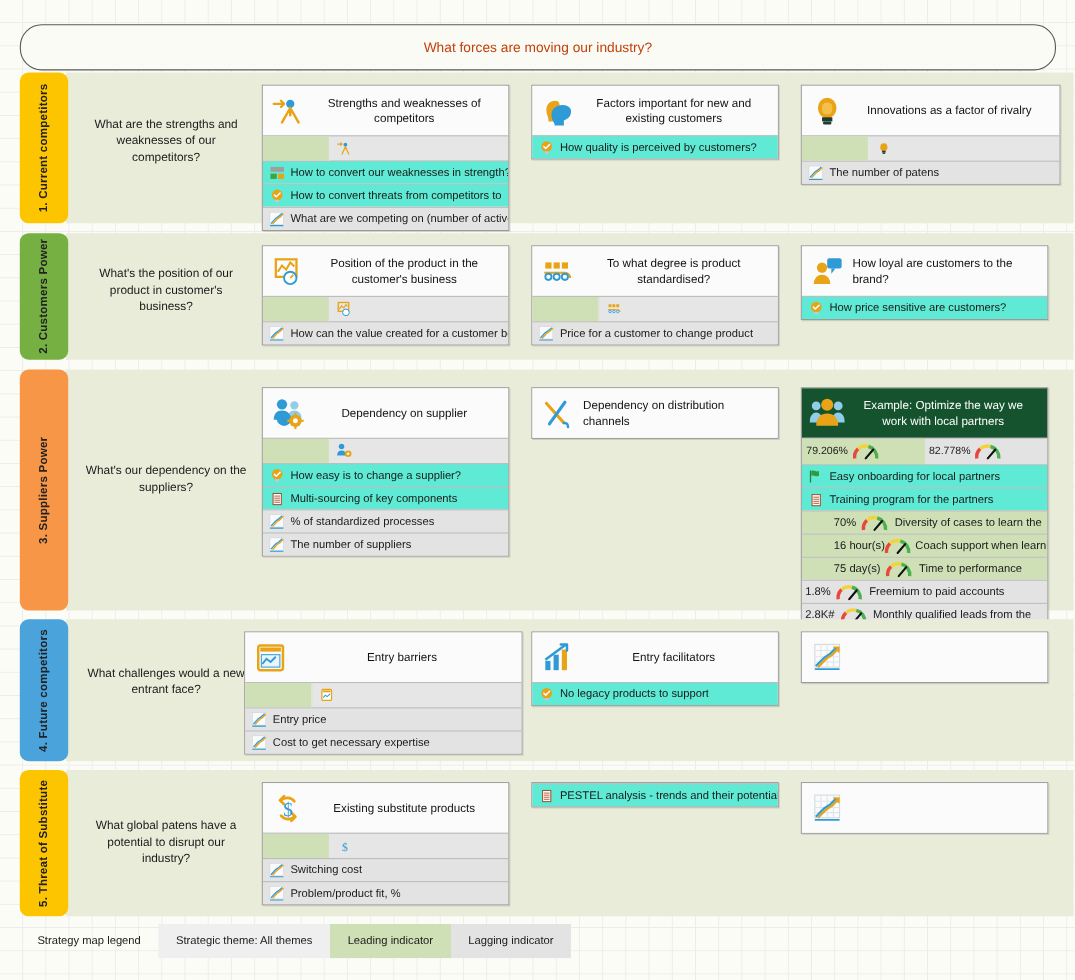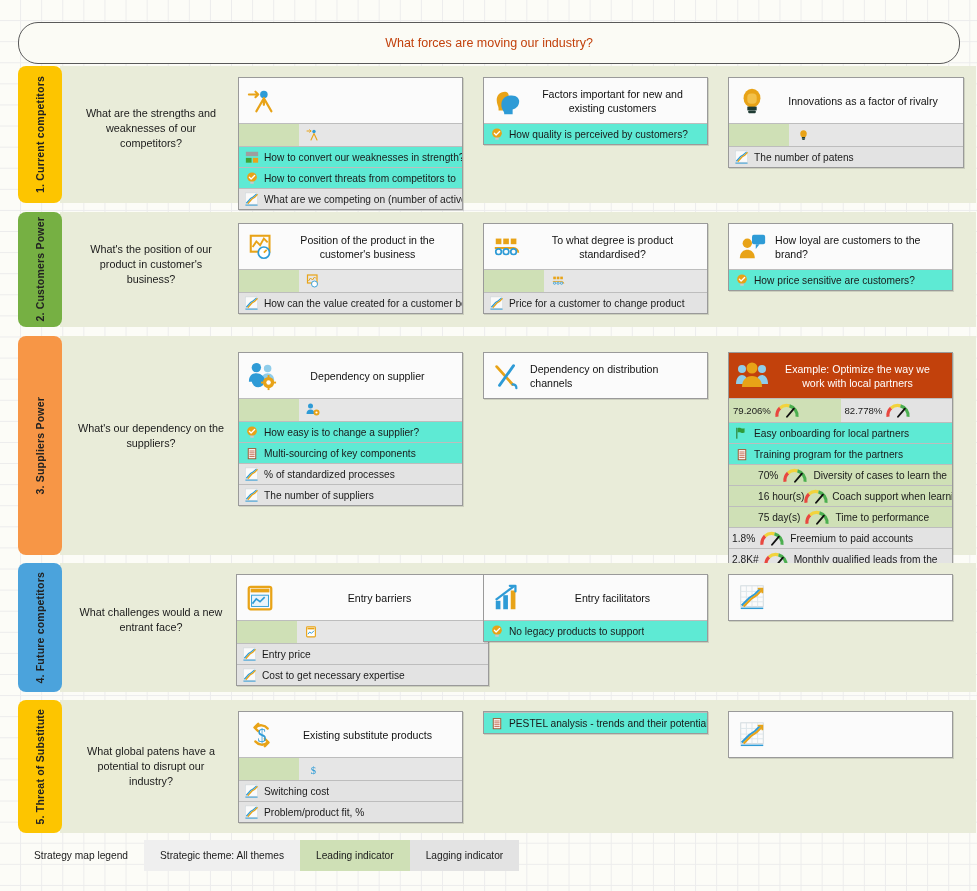--- a/index.html
+++ b/index.html
@@ -56,21 +56,21 @@
     box-sizing:border-box;
     box-shadow:1px 1px 0 rgba(0,0,0,.12);
   }
   .card-head{
     display:flex;align-items:center;
     background:#fbfbfb;
     min-height:45px;
     padding:4px 6px;
     box-sizing:border-box;
   }
-  .card-head.blue{background:#c2410c;}
+  .card-head.blue{background:#14532d;}
   .card-head .ico{
     width:34px;min-width:34px;height:32px;
     display:flex;align-items:center;justify-content:center;
   }
   .card-head .ttl{
     flex:1;text-align:center;font-size:10.6px;line-height:14px;
     padding:0 6px;color:#111;
   }
   .card-head.blue .ttl{color:#ffffff;}
 
@@ -127,20 +127,21 @@
         <div class="row-question" style="top: 40px;">What are the strengths and weaknesses of our competitors?</div>
         <div class="card" style="left: 220px; top: 11px; width: 225px;">
           <div class="card-head">
             <div class="ico">
               <svg width="30" height="30" viewBox="0 0 32 32">
                 <circle cx="18" cy="9" r="4" fill="#2E9BD6"></circle>
                 <path d="M18 13 L10 27 M18 13 L26 27 M18 13 L18 20" stroke="#E8A317" stroke-width="2.4" fill="none" stroke-linecap="round"></path>
                 <path d="M2 9 L12 9 M9 6 L12 9 L9 12" stroke="#E8A317" stroke-width="2.2" fill="none" stroke-linecap="round" stroke-linejoin="round"></path>
               </svg>
             </div>
+            <div class="ttl">Strengths and weaknesses of competitors</div>
           </div>
           <div class="strip">
             <div class="lead"></div>
             <div class="ic">
               <svg width="17" height="16" viewBox="0 0 32 32">
                 <circle cx="17" cy="9" r="3.4" fill="#2E9BD6"></circle>
                 <path d="M17 13 L11 26 M17 13 L23 26" stroke="#E8A317" stroke-width="2.2" fill="none" stroke-linecap="round"></path>
                 <path d="M3 8 L11 8 M8.5 5.5 L11 8 L8.5 10.5" stroke="#E8A317" stroke-width="2" fill="none" stroke-linecap="round"></path>
               </svg>
             </div>
@@ -557,21 +558,21 @@
             <span class="lbl">Monthly qualified leads from the</span>
           </div>
         </div>
       </div>
       <div class="row" style="top: 563px; height: 129px; width: 940px;">
         <div class="row-band"></div>
         <div class="row-tab" style="background: rgb(75, 163, 220);">
           <span>4. Future competitors</span>
         </div>
         <div class="row-question" style="top: 42px;">What challenges would a new entrant face?</div>
-        <div class="card" style="left: 218px; top: 11px; width: 253px;">
+        <div class="card" style="left: 204px; top: 11px; width: 253px;">
           <div class="card-head">
             <div class="ico">
               <svg width="30" height="30" viewBox="0 0 32 32">
                 <rect x="4" y="4" width="24" height="24" rx="2" fill="none" stroke="#E8A317" stroke-width="2.4"></rect>
                 <rect x="6" y="6" width="20" height="4" fill="#E8A317"></rect>
                 <rect x="7" y="13" width="18" height="12" fill="#eaf4fb" stroke="#2E9BD6" stroke-width="1"></rect>
                 <polyline points="8,22 12,17 16,20 21,15" fill="none" stroke="#2E9BD6" stroke-width="1.8"></polyline>
               </svg>
             </div>
             <div class="ttl">Entry barriers</div>

